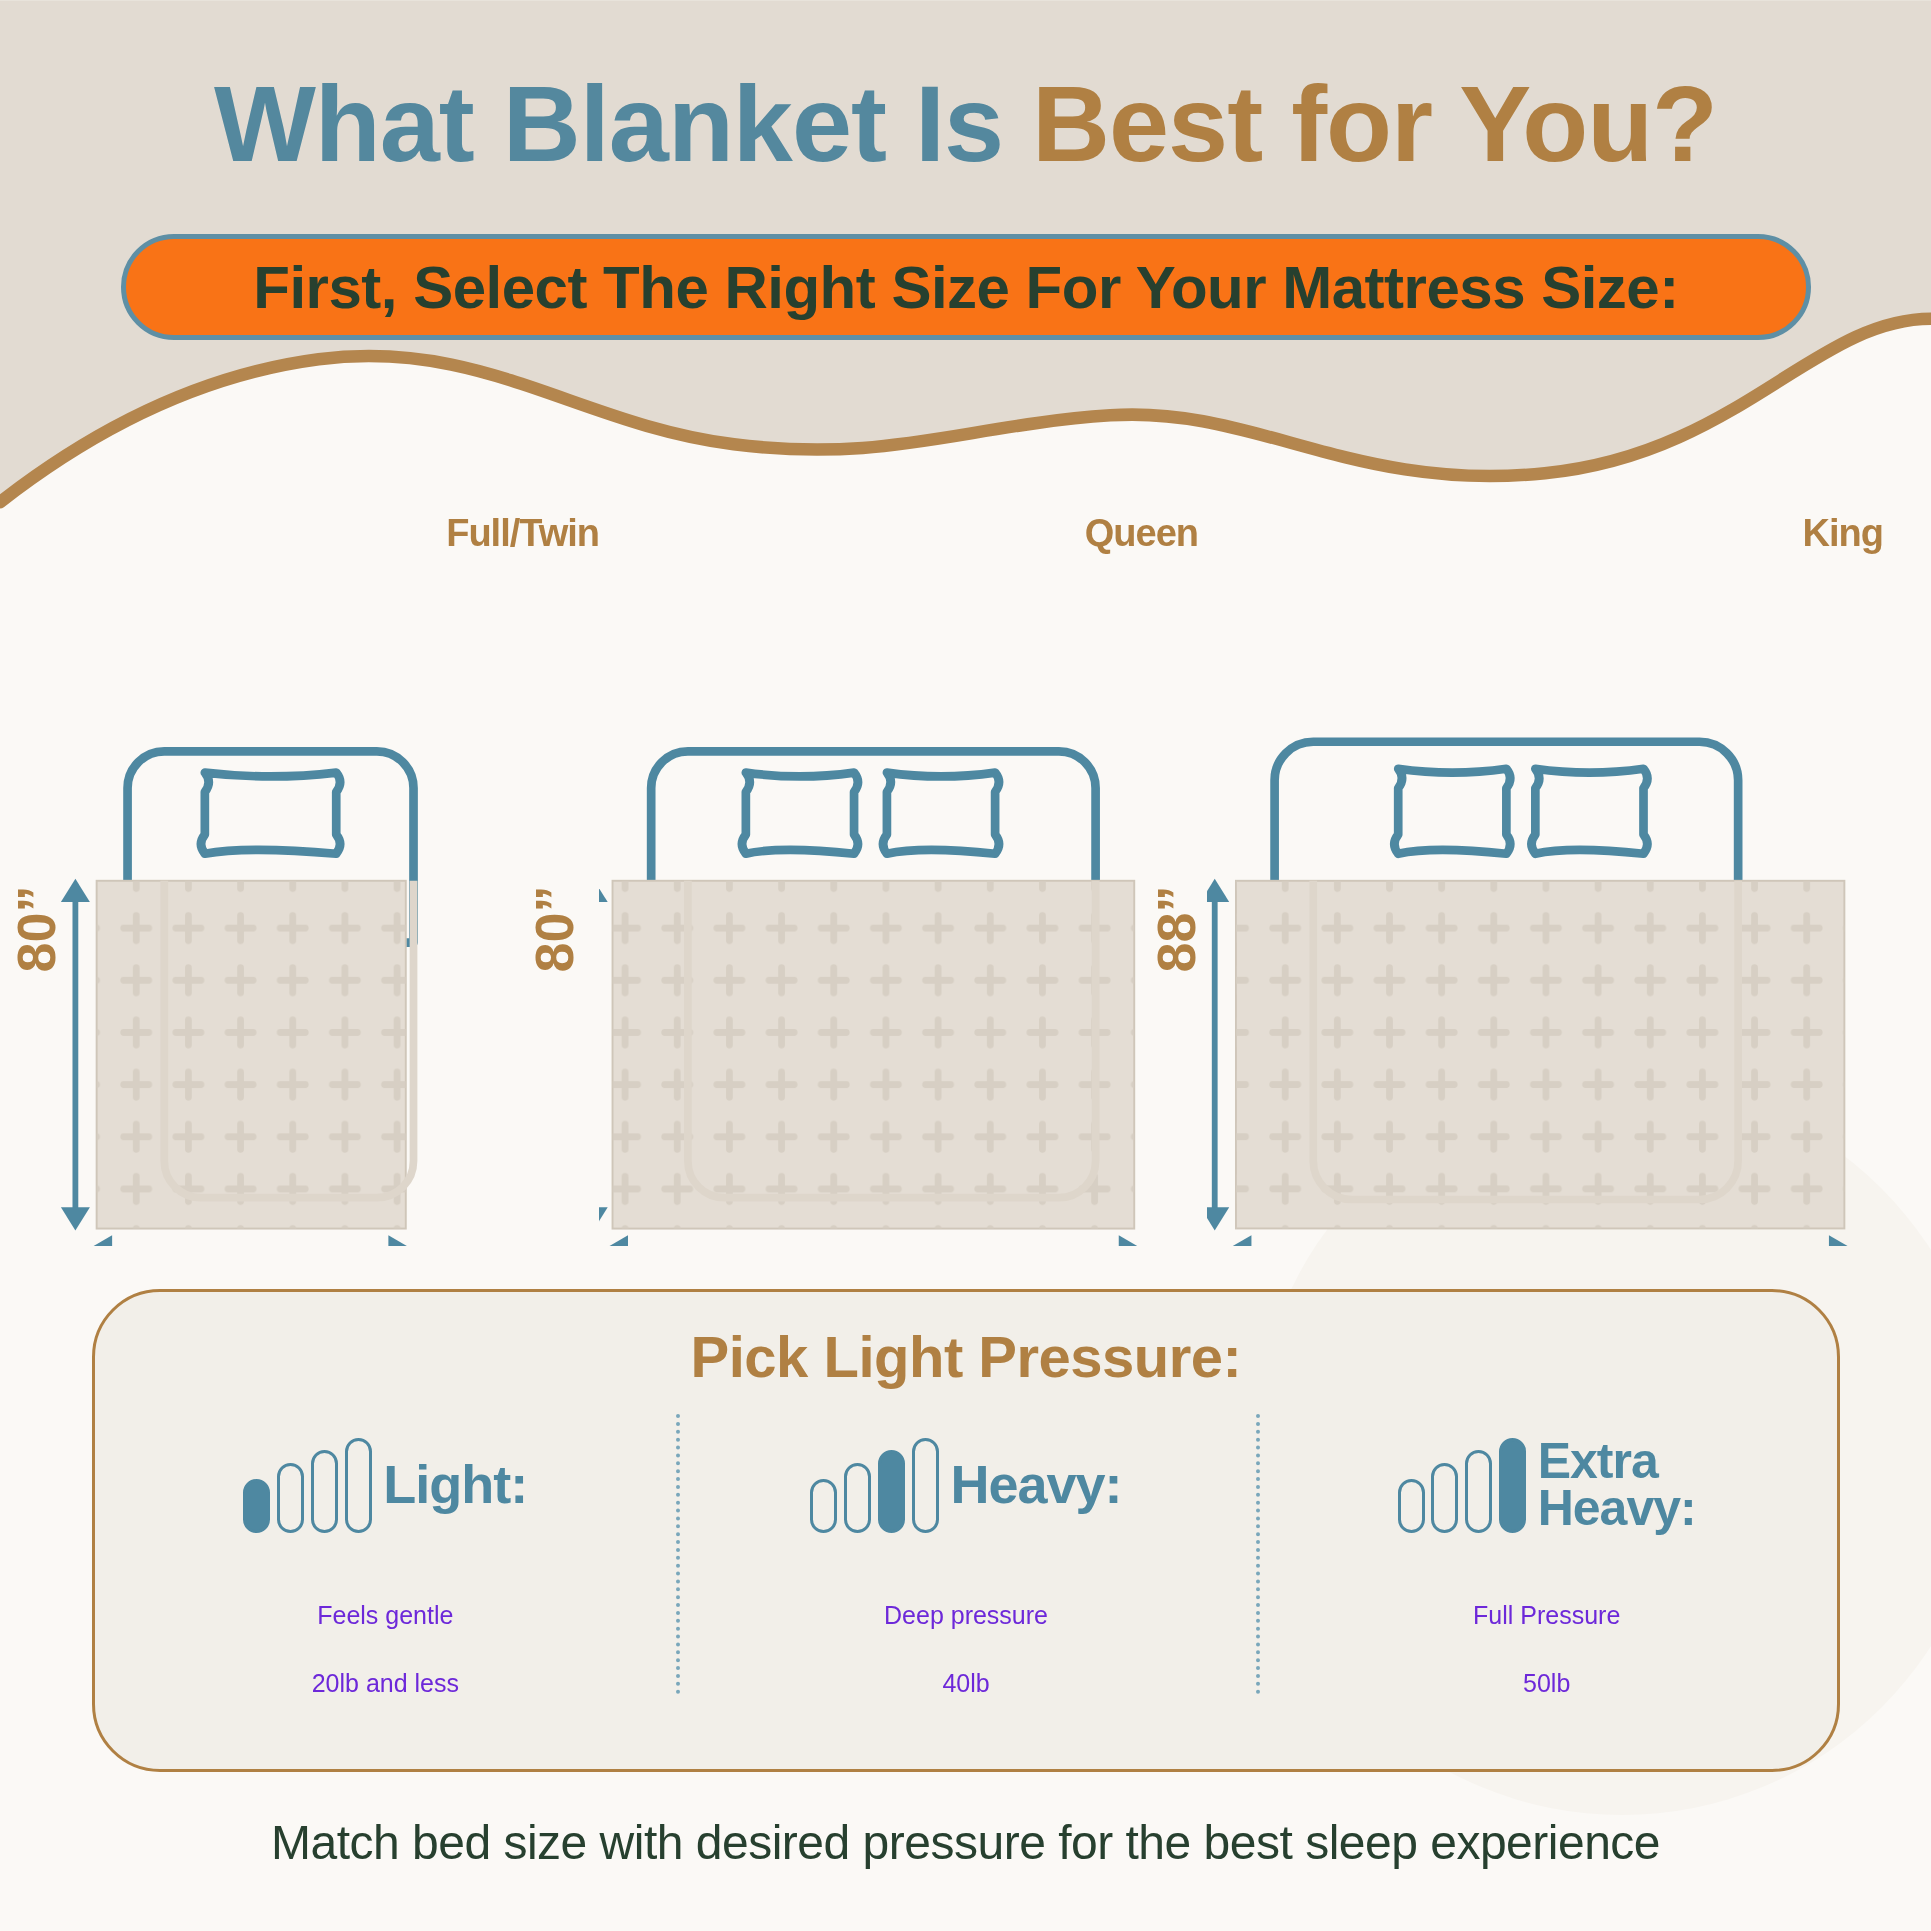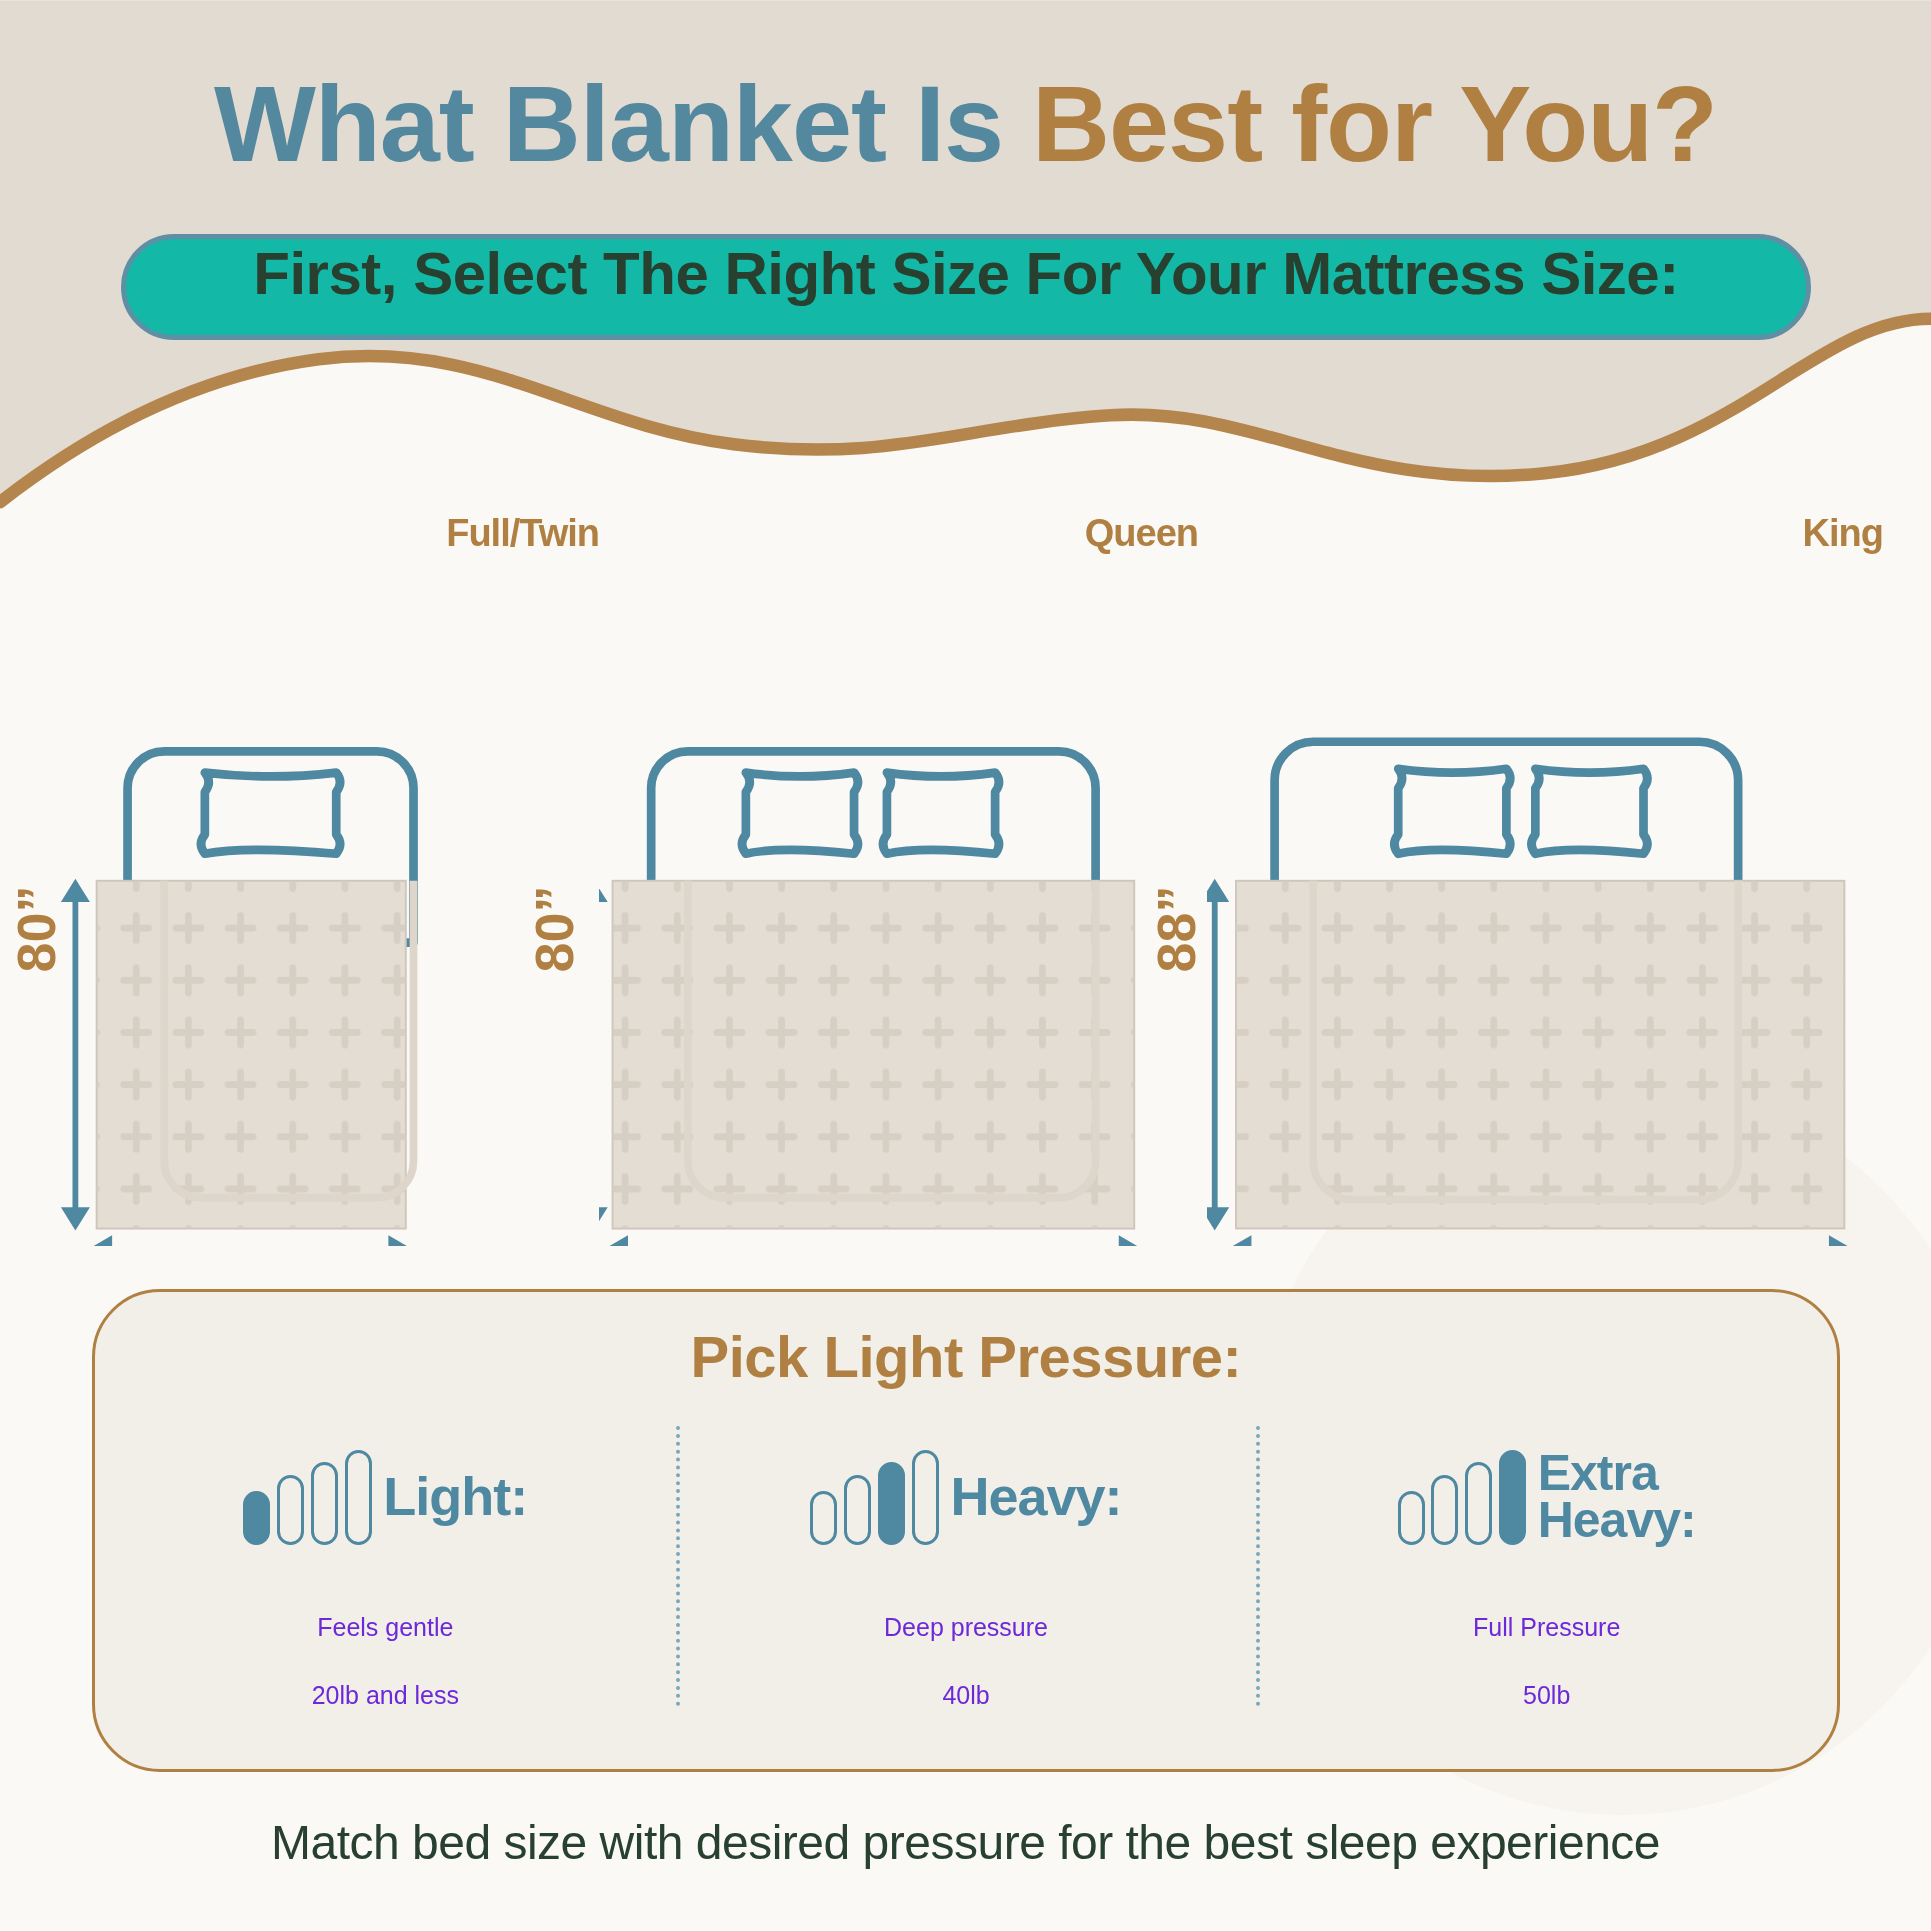--- a/index.html
+++ b/index.html
@@ -26,24 +26,24 @@
     line-height:1;
     white-space:nowrap;
   }
   .title .t1{color:#54889e;}
   .title .t2{color:#b08043;text-align:center;}
 
   .subtitle-pill{
     position:absolute;left:121px;top:234px;
     width:1690px;height:106px;
     box-sizing:border-box;
-    background:#14b8a6;
+    background:#f97316;
     border:5.8px solid #5e8fa5;
     border-radius:56px;
-    display:flex;align-items:flex-start;justify-content:center;
+    display:flex;align-items:center;justify-content:center;
   }
   .subtitle-pill .txt{
     color:#27402f;font-size:60px;font-weight:bold;
     letter-spacing:-0.5px;white-space:nowrap;
   }
 
   
   .beds{
     position:absolute;left:0;top:541px;width:1931px;height:705px;
   }
@@ -73,21 +73,20 @@
   .pressure-title{
     position:absolute;left:0;top:31px;width:100%;
     text-align:center;
     color:#b08043;font-size:58px;font-weight:bold;letter-spacing:-0.5px;
     white-space:nowrap;
   }
 
   .pcols{
     position:absolute;left:0;top:130px;width:100%;height:328px;
     display:flex;
-    margin-top:12px;
   }
   .pcol{
     flex:1 1 0;position:relative;
     display:flex;flex-direction:column;align-items:center;
   }
   .pcol + .pcol::before{
     content:"";position:absolute;left:0;top:-7.7px;height:280px;
     border-left:4.8px dotted #7aa7bb;
   }
 

